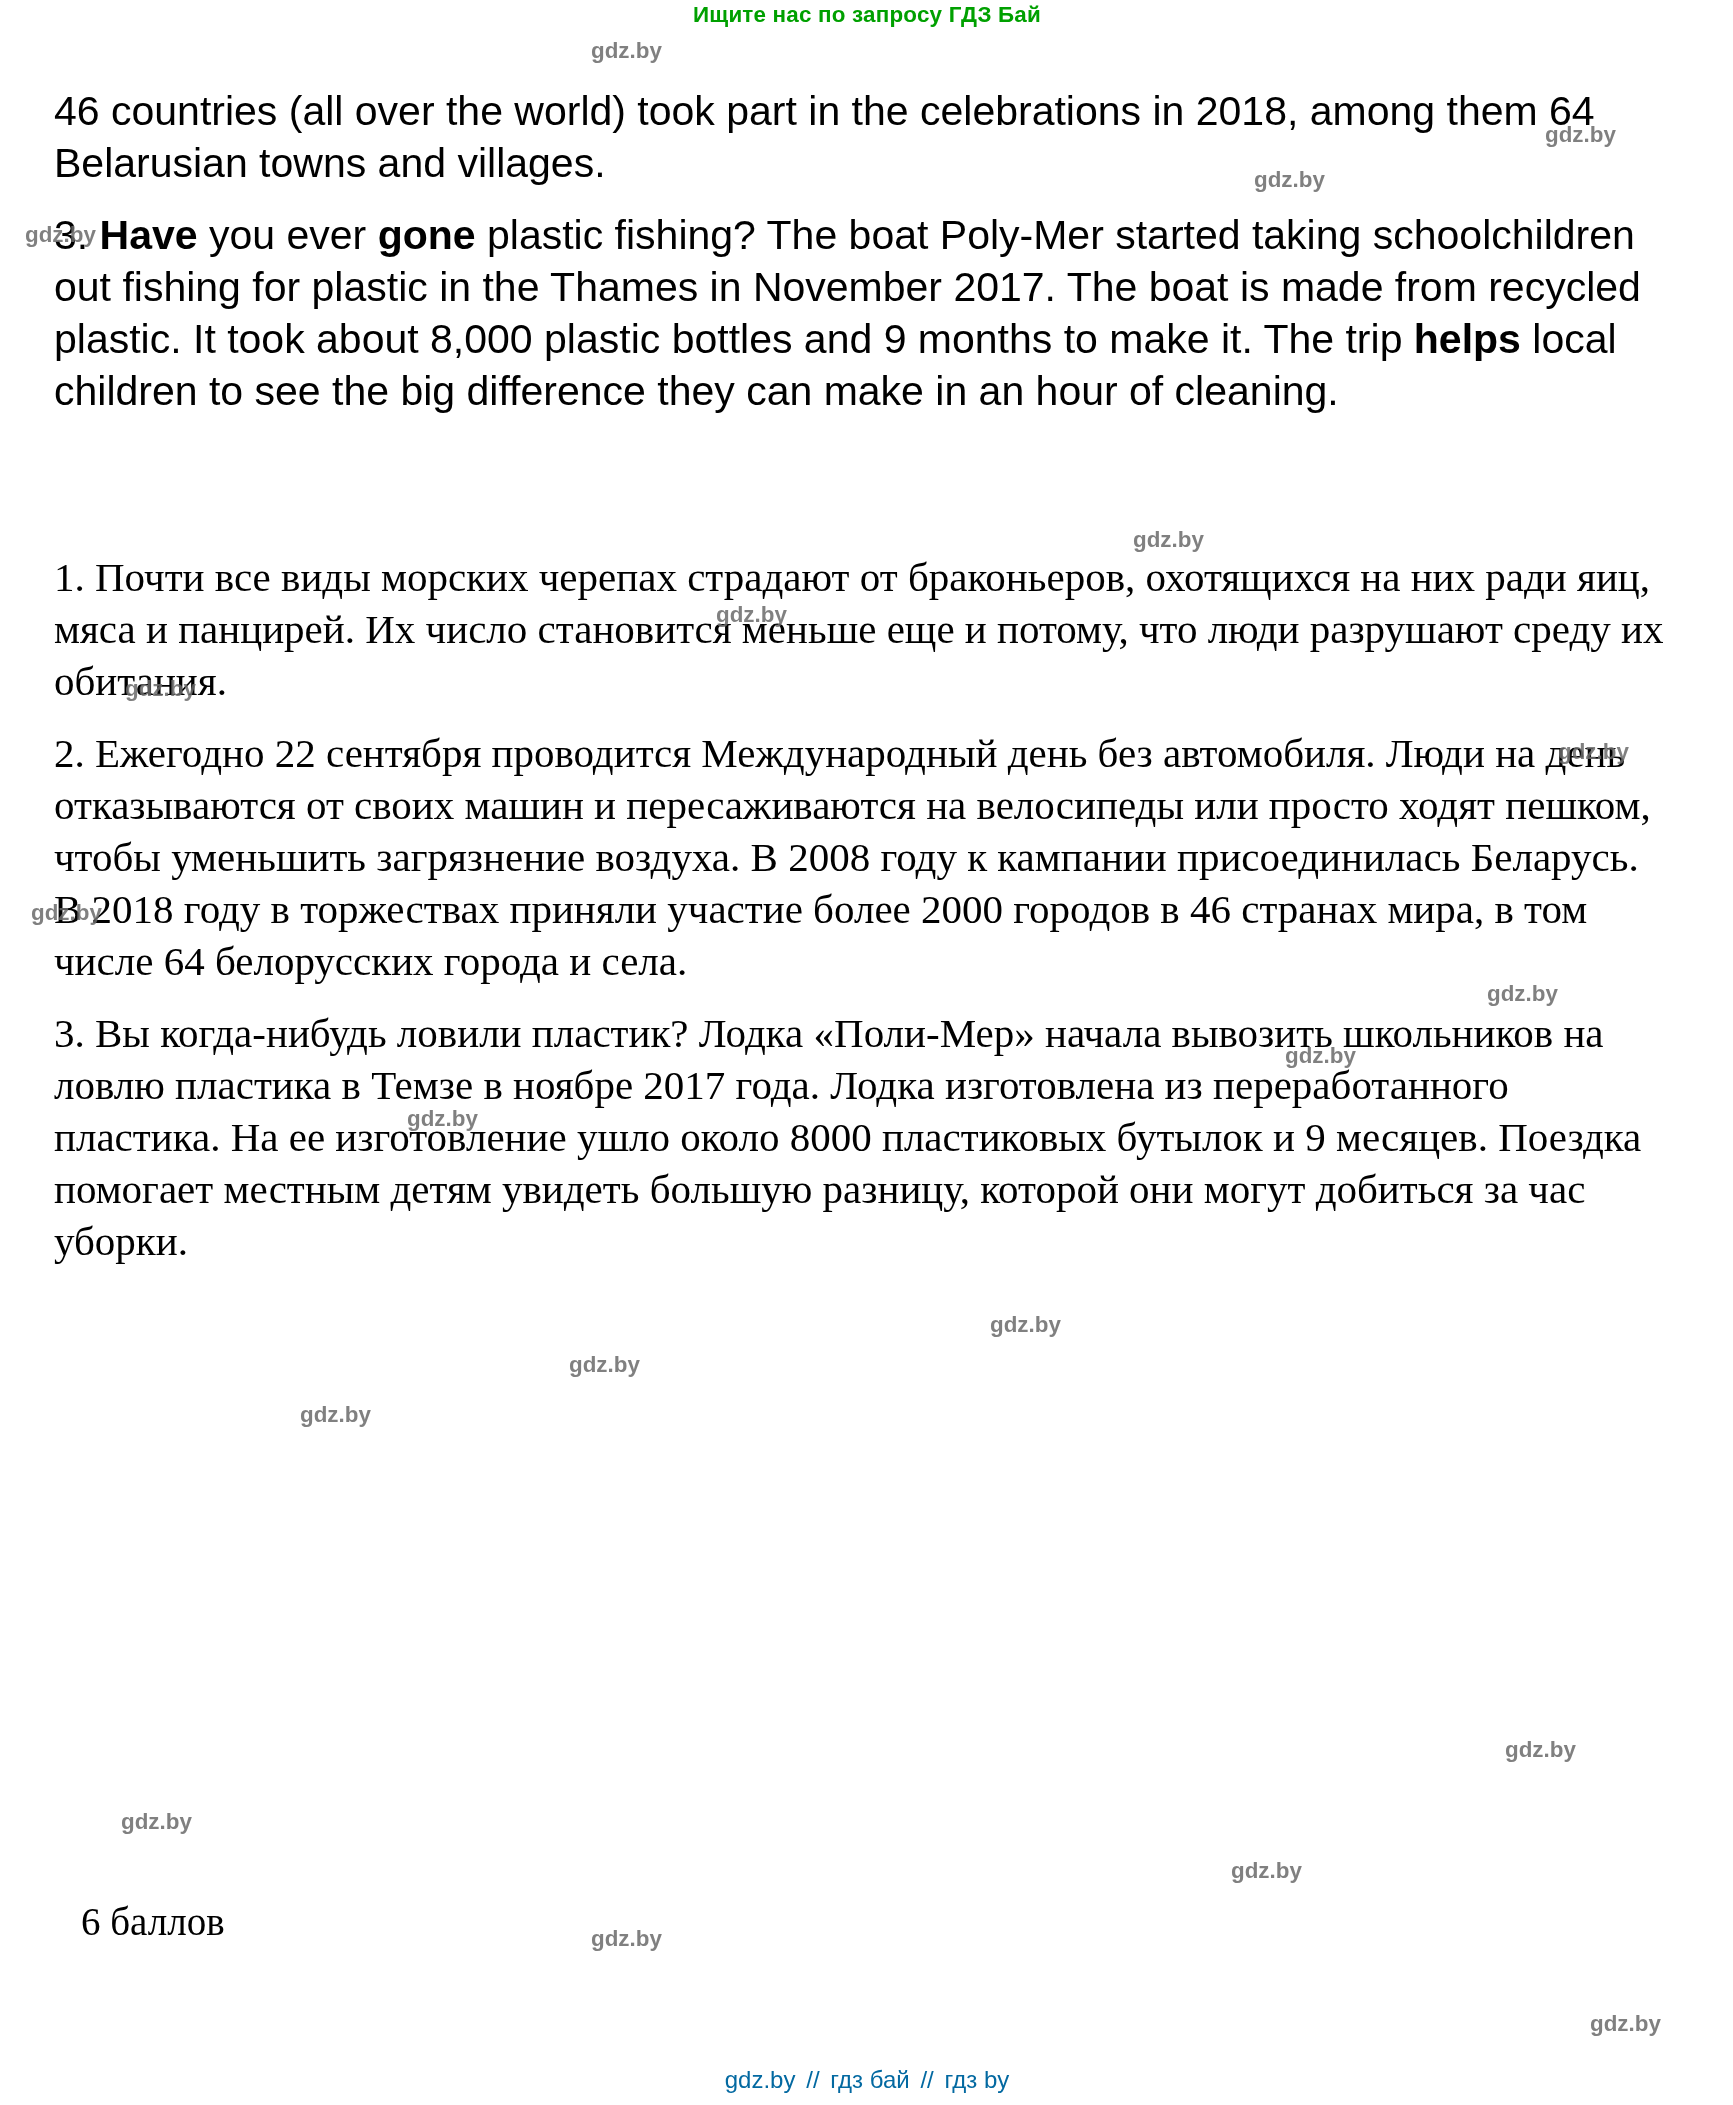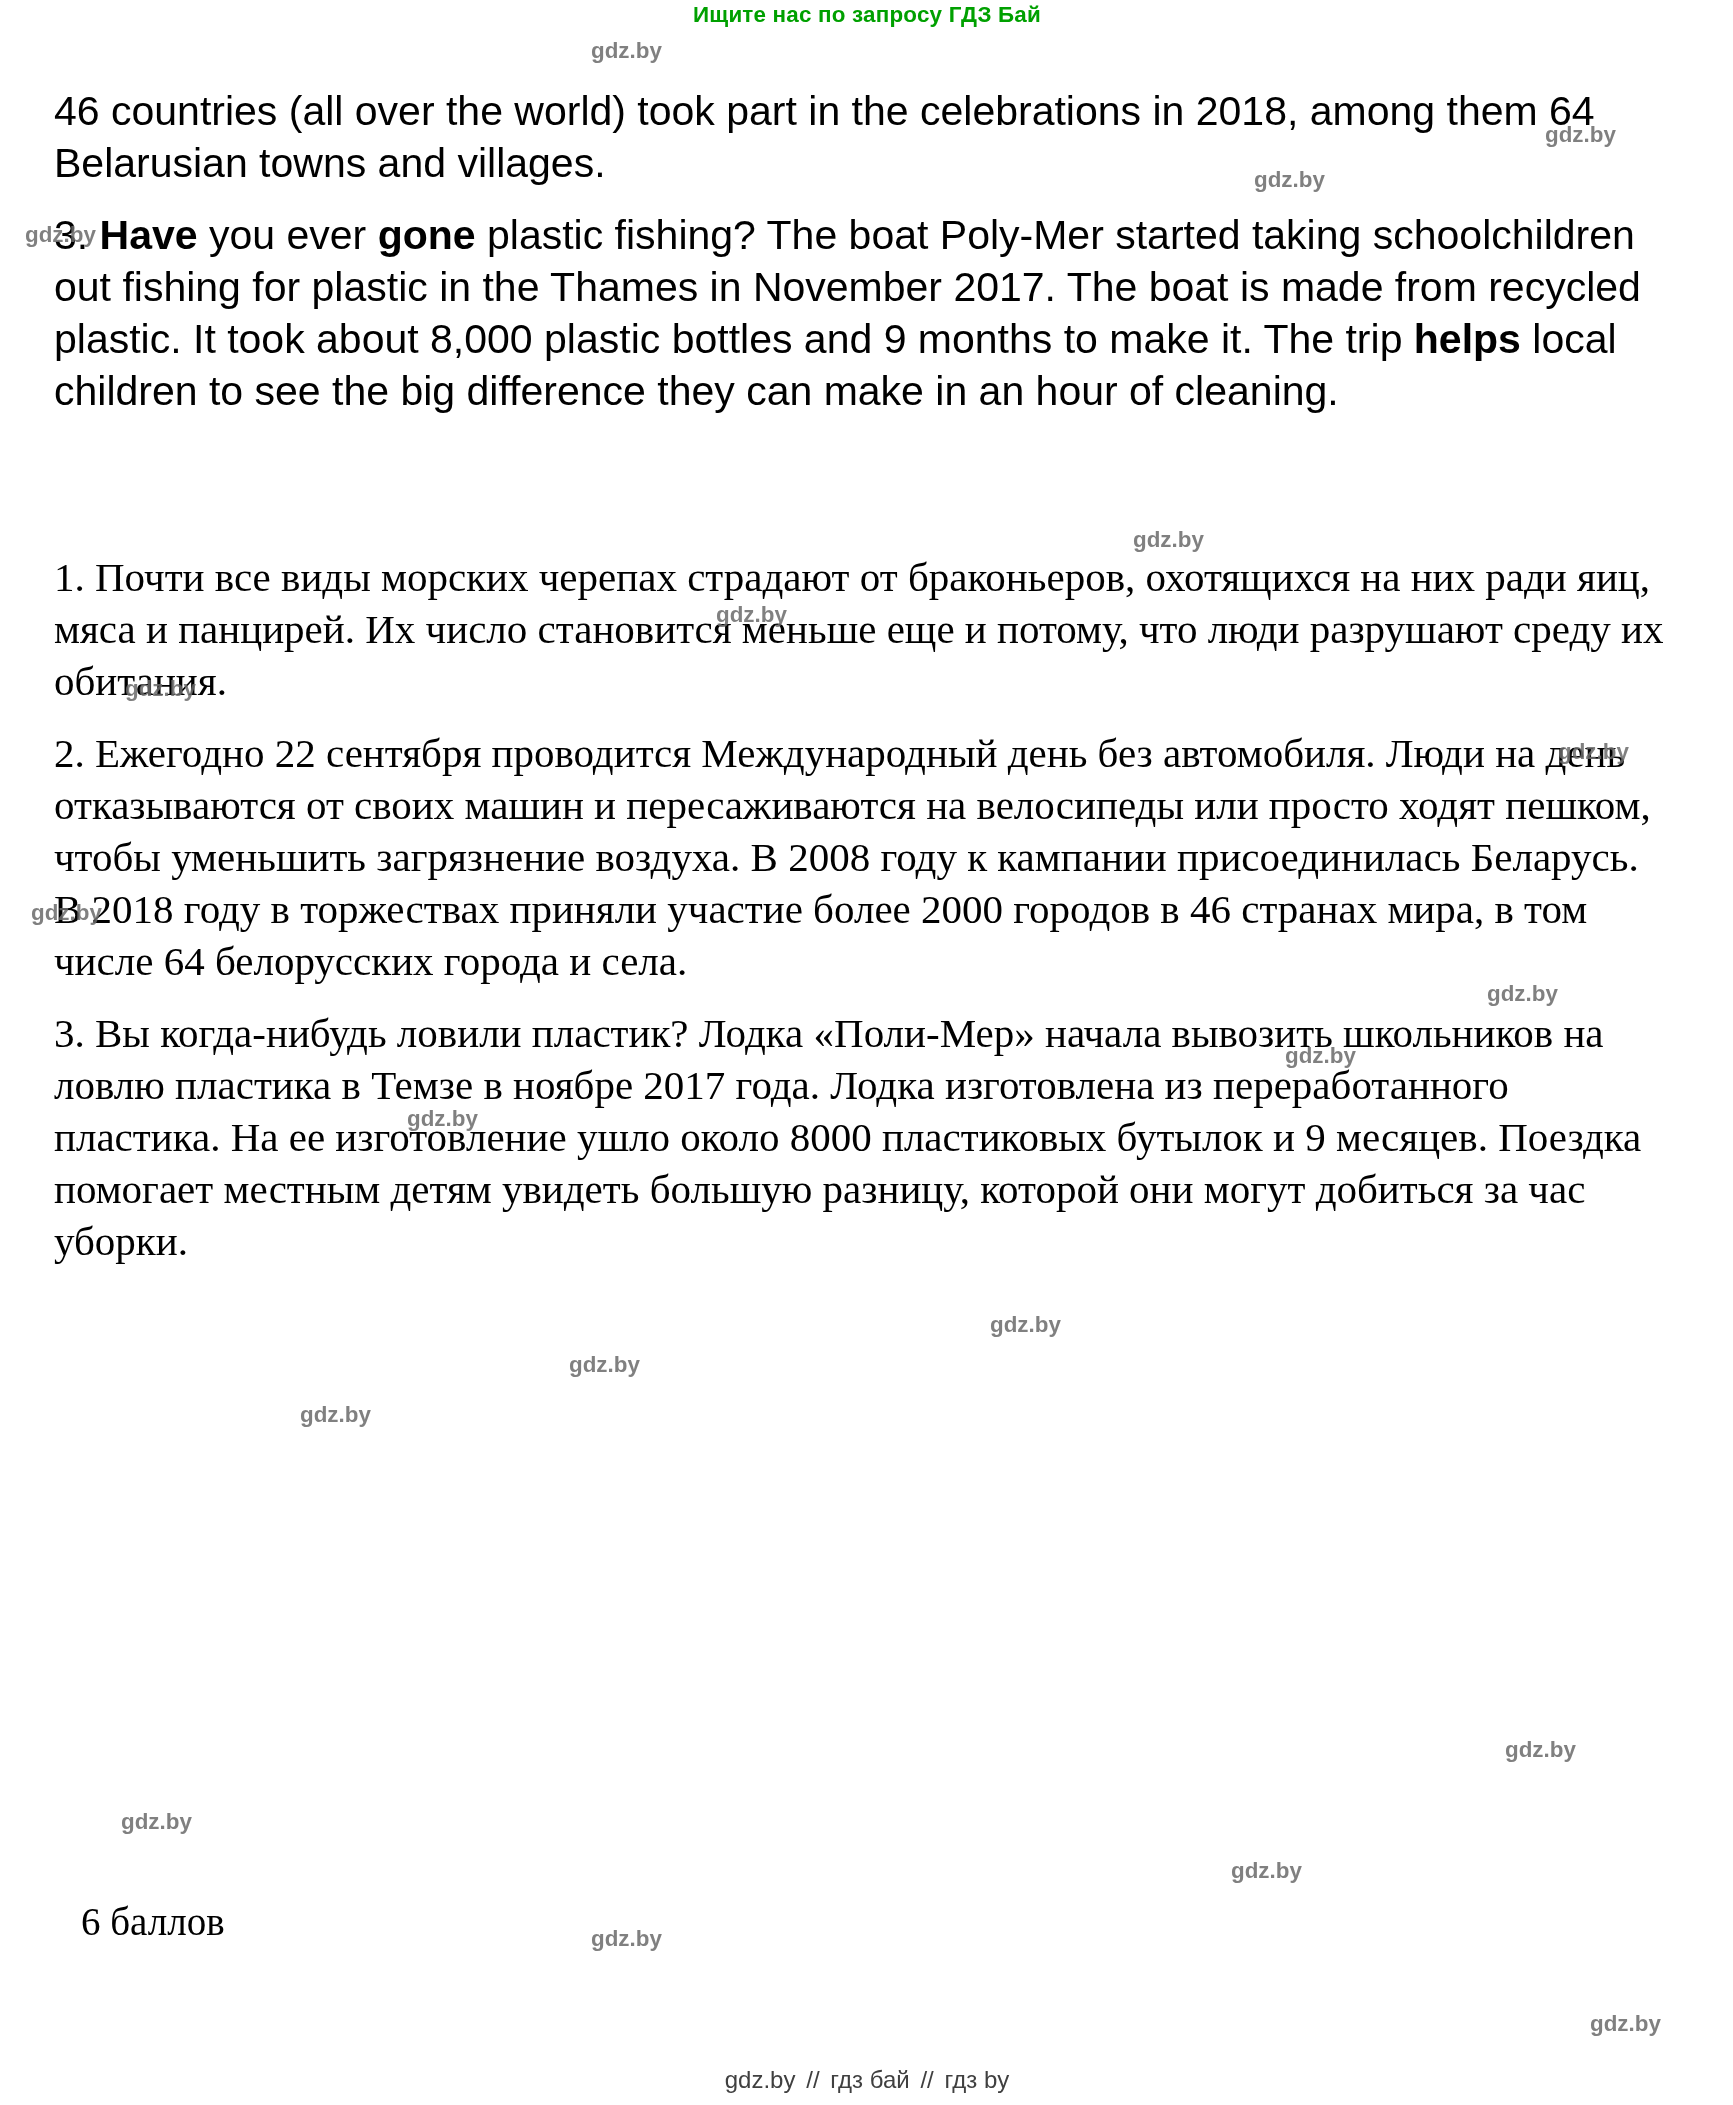--- a/index.html
+++ b/index.html
@@ -72,21 +72,21 @@
     font-family: "Liberation Serif", serif;
     margin-left: 20px;
   }
 
   .footer {
     position: absolute;
     bottom: 12.5px;
     left: 0;
     width: 100%;
     text-align: center;
-    color: #404040;
+    color: #0369a1;
     font-family: "Liberation Sans", sans-serif;
     font-size: 24px;
   }
   .footer span { margin: 0 5.4px; }
 
   .wm {
     position: absolute;
     color: #6b6b6b;
     font-family: "Liberation Sans", sans-serif;
     font-weight: bold;

